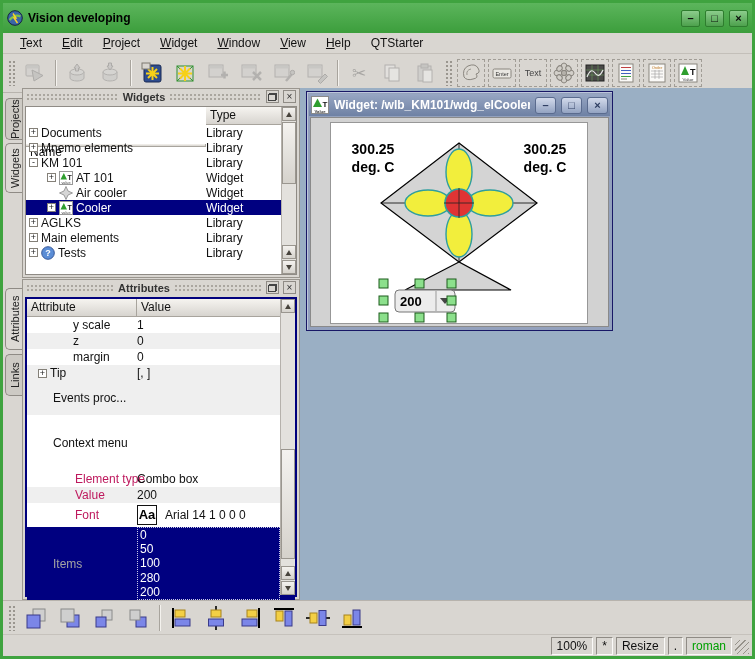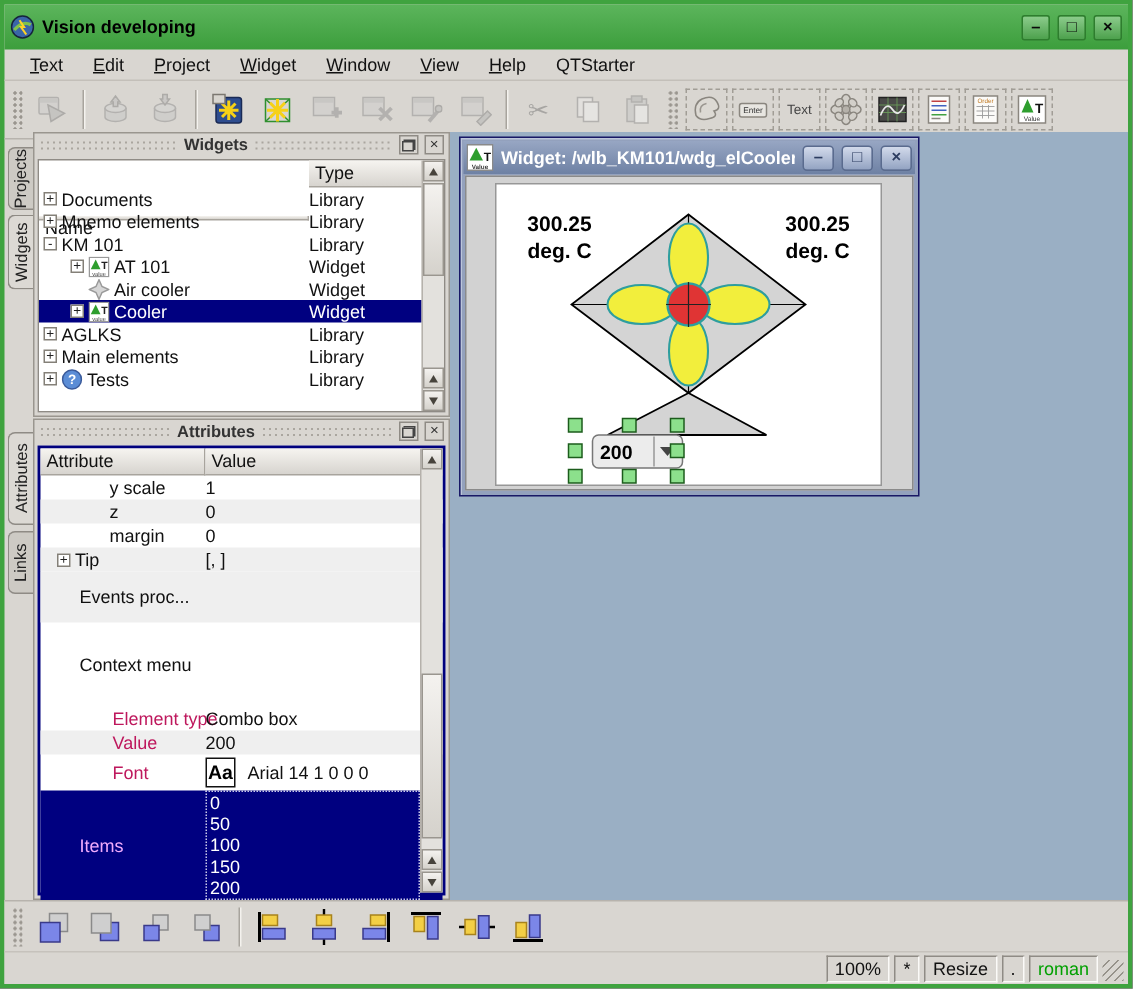--- a/index.html
+++ b/index.html
@@ -74,21 +74,21 @@
   .attr-wrap { position:absolute; left:2px; right:2px; top:17px; bottom:2px; background:#fff; border:2px solid #00007d; }
   .ar { display:flex; font-size:12px; }
   .ar.alt { background:#efefef; }
   .ar-label { width:110px; padding-left:26px; display:flex; align-items:center; white-space:nowrap; }
   .ar-label.deep { padding-left:46px; }
   .ar-label.withexp { padding-left:8px; }
   .ar-val { flex:1; display:flex; align-items:center; white-space:nowrap; }
   .ar .blue { color:#be185d;padding-left:48px; }
   .r16 { height:16px; } .rctx { height:56px; } .rev { height:34px; } .rfont { height:24px; }
   .ritems { height:73px; background:#000080; color:#fff; }
-  .ritems .ar-label { color:#f0abfc; align-items:center; }
+  .ritems .ar-label { color:#a3a3a3; align-items:center; }
   .items-box { flex:1; align-self:stretch; margin-right:15px; border:1px dotted #c9c9e8;
     display:flex; flex-direction:column; justify-content:space-around; padding-left:2px; }
   .items-box div { line-height:14px; }
   .aa-btn { width:20px; height:20px; border:1px solid #111; background:#fff; font-weight:bold;
     font-size:13px; text-align:center; line-height:18px; margin-right:8px; padding:0; }
   
   .sb { position:absolute; right:0; top:0; bottom:0; width:15px; background:#e3e1dd; border-left:1px solid #b5b1ab; }
   .sb-btn, .sb-thumb { position:absolute; left:0; width:14px; background:linear-gradient(#f4f2ef,#d5d2cc);
     border:1px solid #9a968f; display:flex; align-items:center; justify-content:center; }
   .sb-btn { height:14px; }
@@ -563,21 +563,21 @@
             <button class="aa-btn">Aa</button>
             <span>Arial 14 1 0 0 0</span>
           </div>
         </div>
         <div class="ar ritems">
           <div class="ar-label">Items</div>
           <div class="items-box">
             <div>0</div>
             <div>50</div>
             <div>100</div>
-            <div>150</div>
+            <div>280</div>
             <div>200</div>
           </div>
         </div>
         <div class="sb">
           <div class="sb-btn" style="top:0;">
               <span class="tri-up"></span>
             </div>
           <div class="sb-thumb" style="top:150px; height:110px;"></div>
           <div class="sb-btn" style="bottom:15px;">
               <span class="tri-up"></span>

